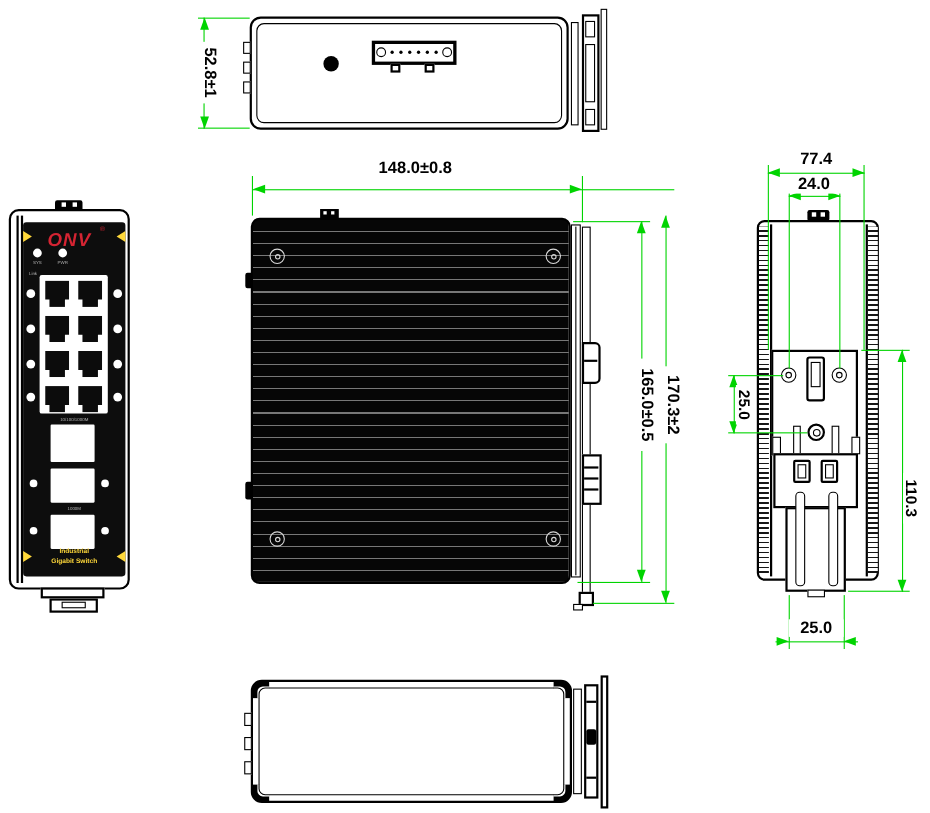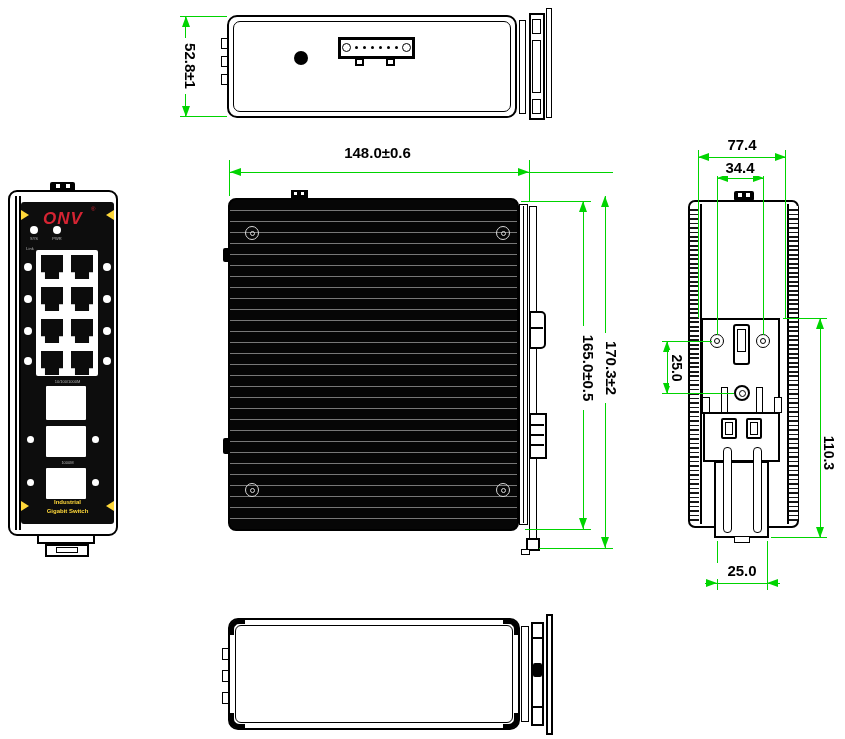--- a/index.html
+++ b/index.html
@@ -167,21 +167,21 @@
     <div class="blkh" style="left:531px;top:434px;width:13px"></div>
     <div class="blkh" style="left:531px;top:444px;width:13px"></div>
     <div class="box" style="left:526px;top:538px;width:14px;height:13px"></div>
     <div class="box b15" style="left:521px;top:549px;width:9px;height:6px"></div>
 
     <div class="vline" style="left:229px;top:160px;height:36px"></div>
     <div class="vline" style="left:529px;top:160px;height:42px"></div>
     <div class="hline" style="left:230px;top:172px;width:383px"></div>
     <div class="ar ar-left" style="left:230px;top:168px"></div>
     <div class="ar ar-right" style="left:518px;top:168px"></div>
-    <div class="dimlab" style="left:315px;top:145px;width:125px">148.0±0.6</div>
+    <div class="dimlab" style="left:315px;top:145px;width:125px">148.0±0.8</div>
 
     <div class="hline" style="left:521px;top:201px;width:70px"></div>
     <div class="hline" style="left:525px;top:529px;width:66px"></div>
     <div class="hline" style="left:539px;top:548px;width:74px"></div>
     <div class="vline" style="left:583px;top:201px;height:328px"></div>
     <div class="ar ar-up" style="left:579px;top:201px"></div>
     <div class="ar ar-down" style="left:579px;top:518px"></div>
     <div class="vline" style="left:605px;top:196px;height:352px"></div>
     <div class="ar ar-up" style="left:601px;top:196px"></div>
     <div class="ar ar-down" style="left:601px;top:537px"></div>
@@ -231,21 +231,21 @@
     <div class="hline" style="left:698px;top:157px;width:88px"></div>
     <div class="ar ar-left" style="left:698px;top:153px"></div>
     <div class="ar ar-right" style="left:775px;top:153px"></div>
     <div class="dimlab" style="left:714px;top:137px;width:56px">77.4</div>
 
     <div class="vline" style="left:717px;top:170px;height:165px"></div>
     <div class="vline" style="left:763px;top:170px;height:165px"></div>
     <div class="hline" style="left:717px;top:178px;width:47px"></div>
     <div class="ar ar-left" style="left:717px;top:174px"></div>
     <div class="ar ar-right" style="left:753px;top:174px"></div>
-    <div class="dimlab" style="left:712px;top:160px;width:56px">34.4</div>
+    <div class="dimlab" style="left:712px;top:160px;width:56px">24.0</div>
 
     <div class="hline" style="left:662px;top:341px;width:50px"></div>
     <div class="hline" style="left:662px;top:393px;width:72px"></div>
     <div class="vline" style="left:667px;top:341px;height:53px"></div>
     <div class="ar ar-up" style="left:663px;top:341px"></div>
     <div class="ar ar-down" style="left:663px;top:383px"></div>
     <div class="dimlab rot" style="left:659px;top:360px;width:36px;font-size:14px">25.0</div>
 
     <div class="hline" style="left:783px;top:318px;width:44px"></div>
     <div class="hline" style="left:771px;top:537px;width:56px"></div>

